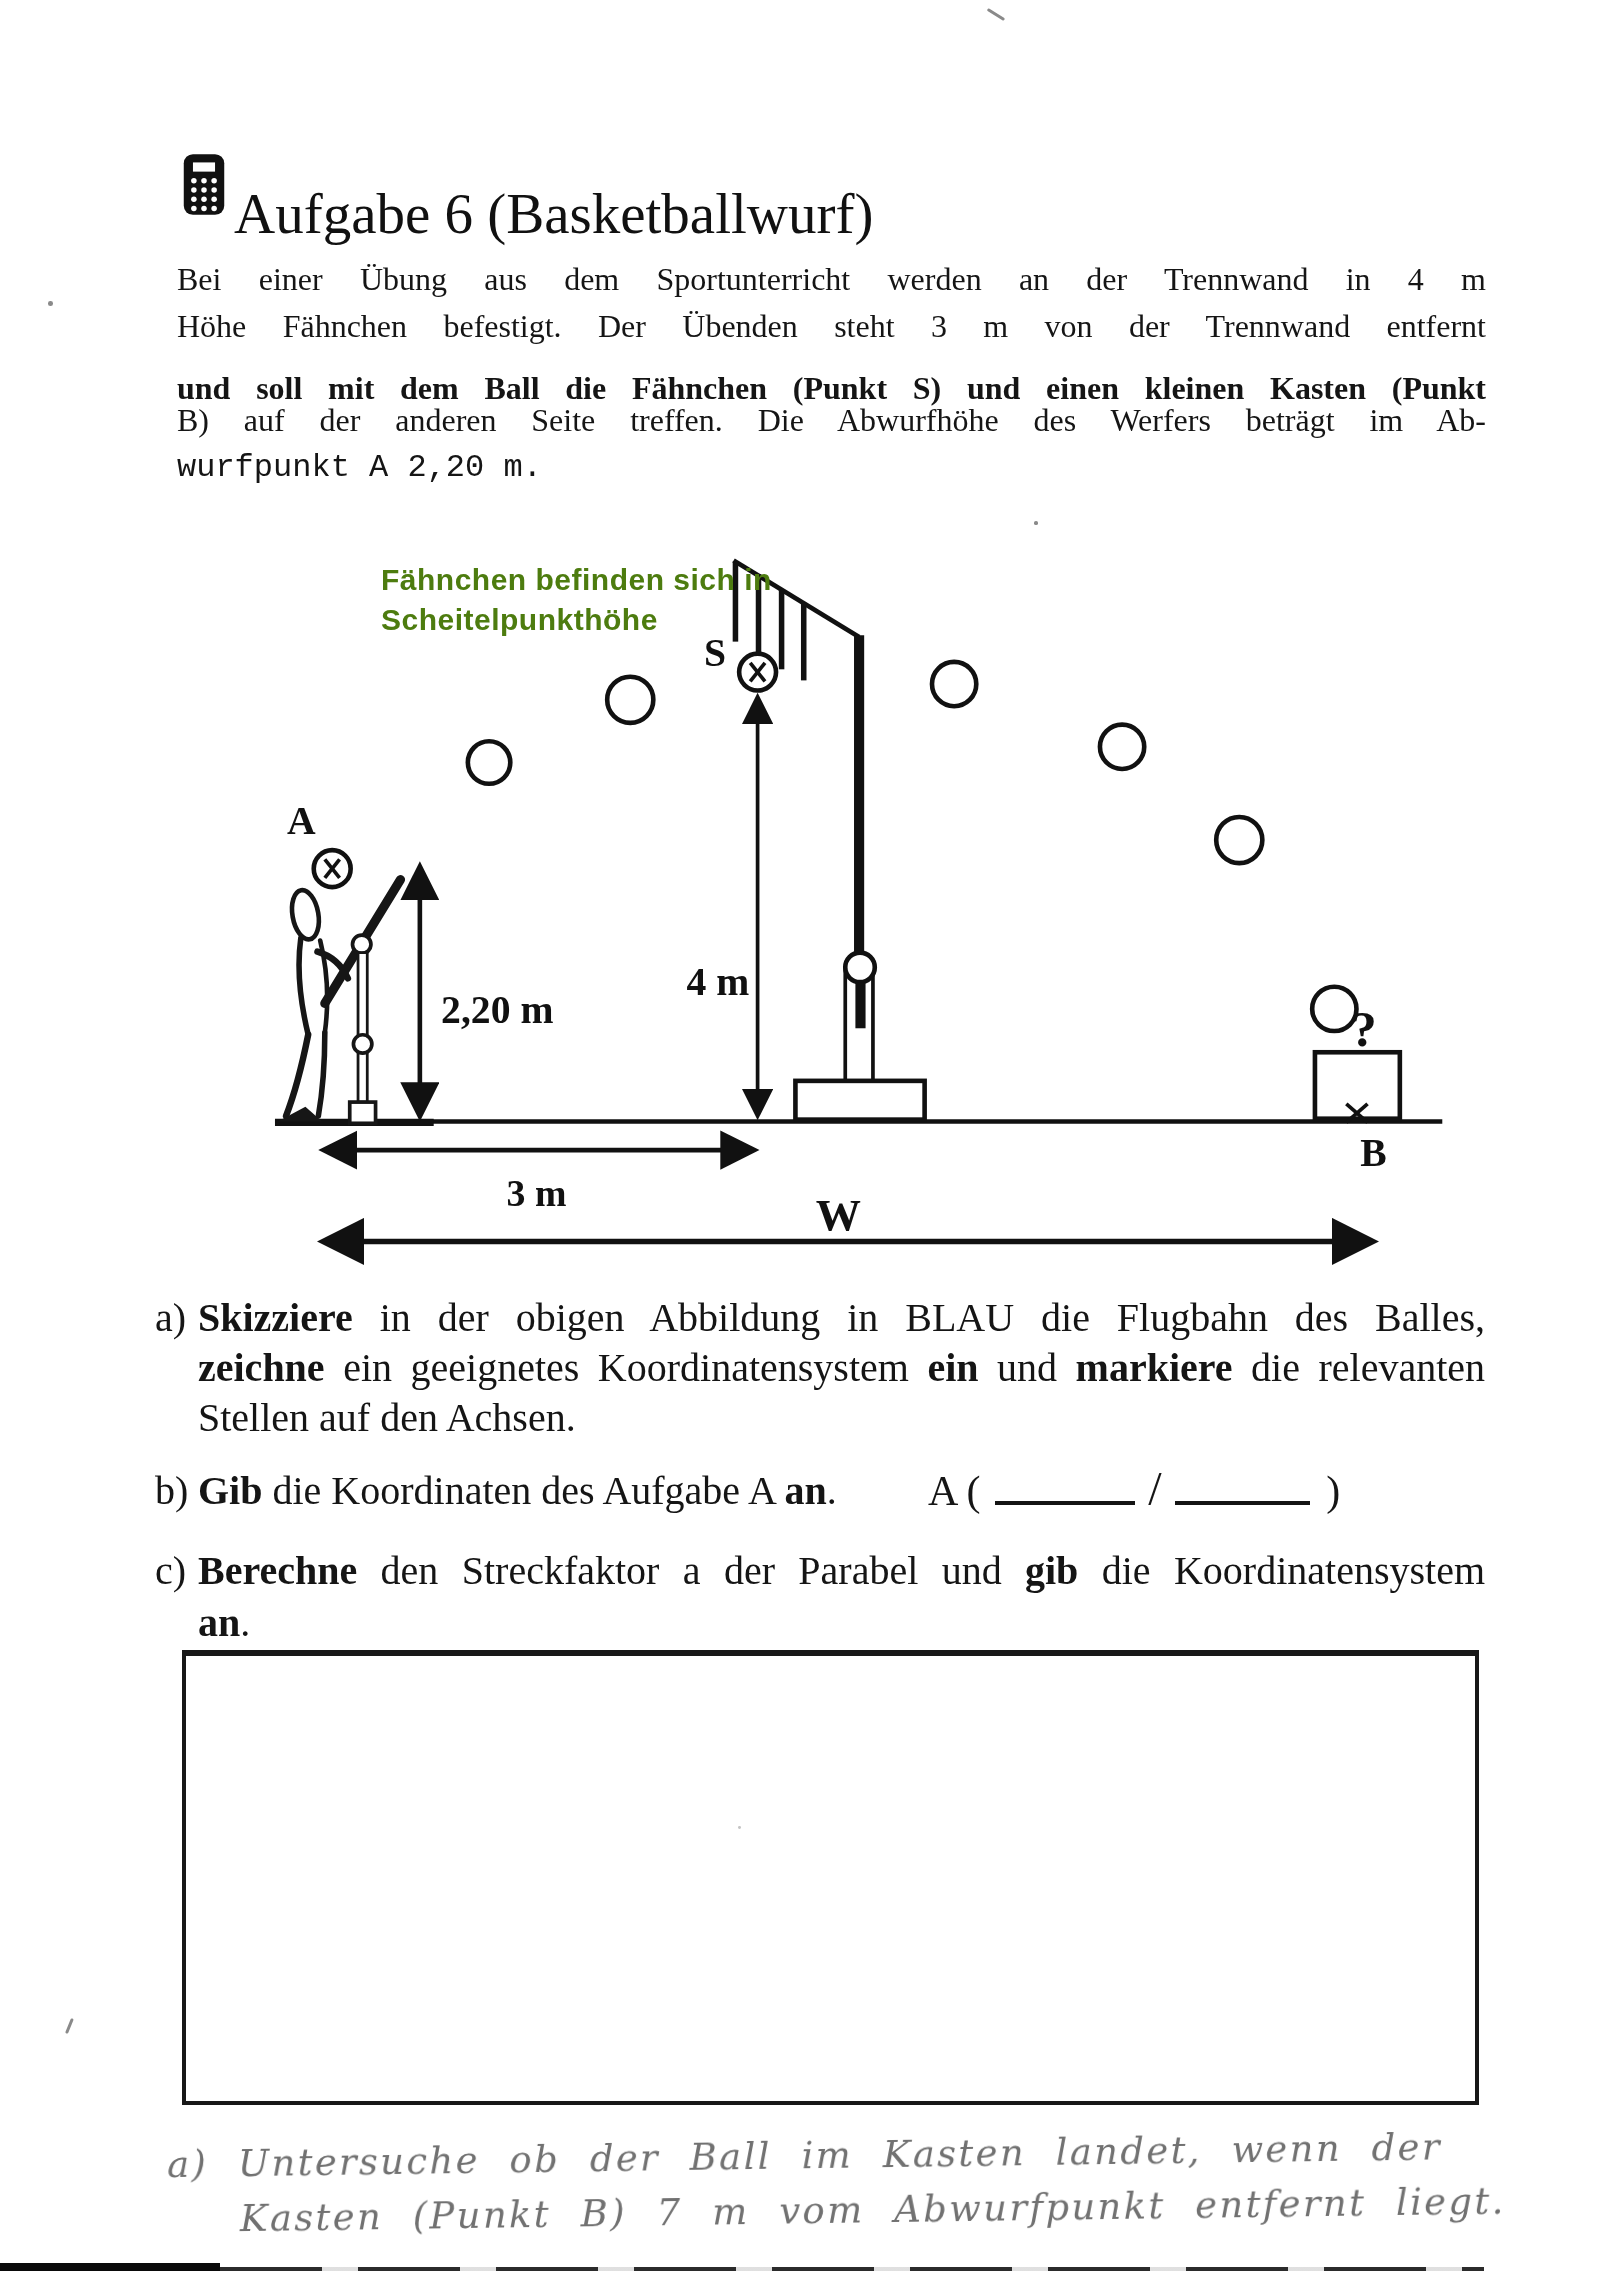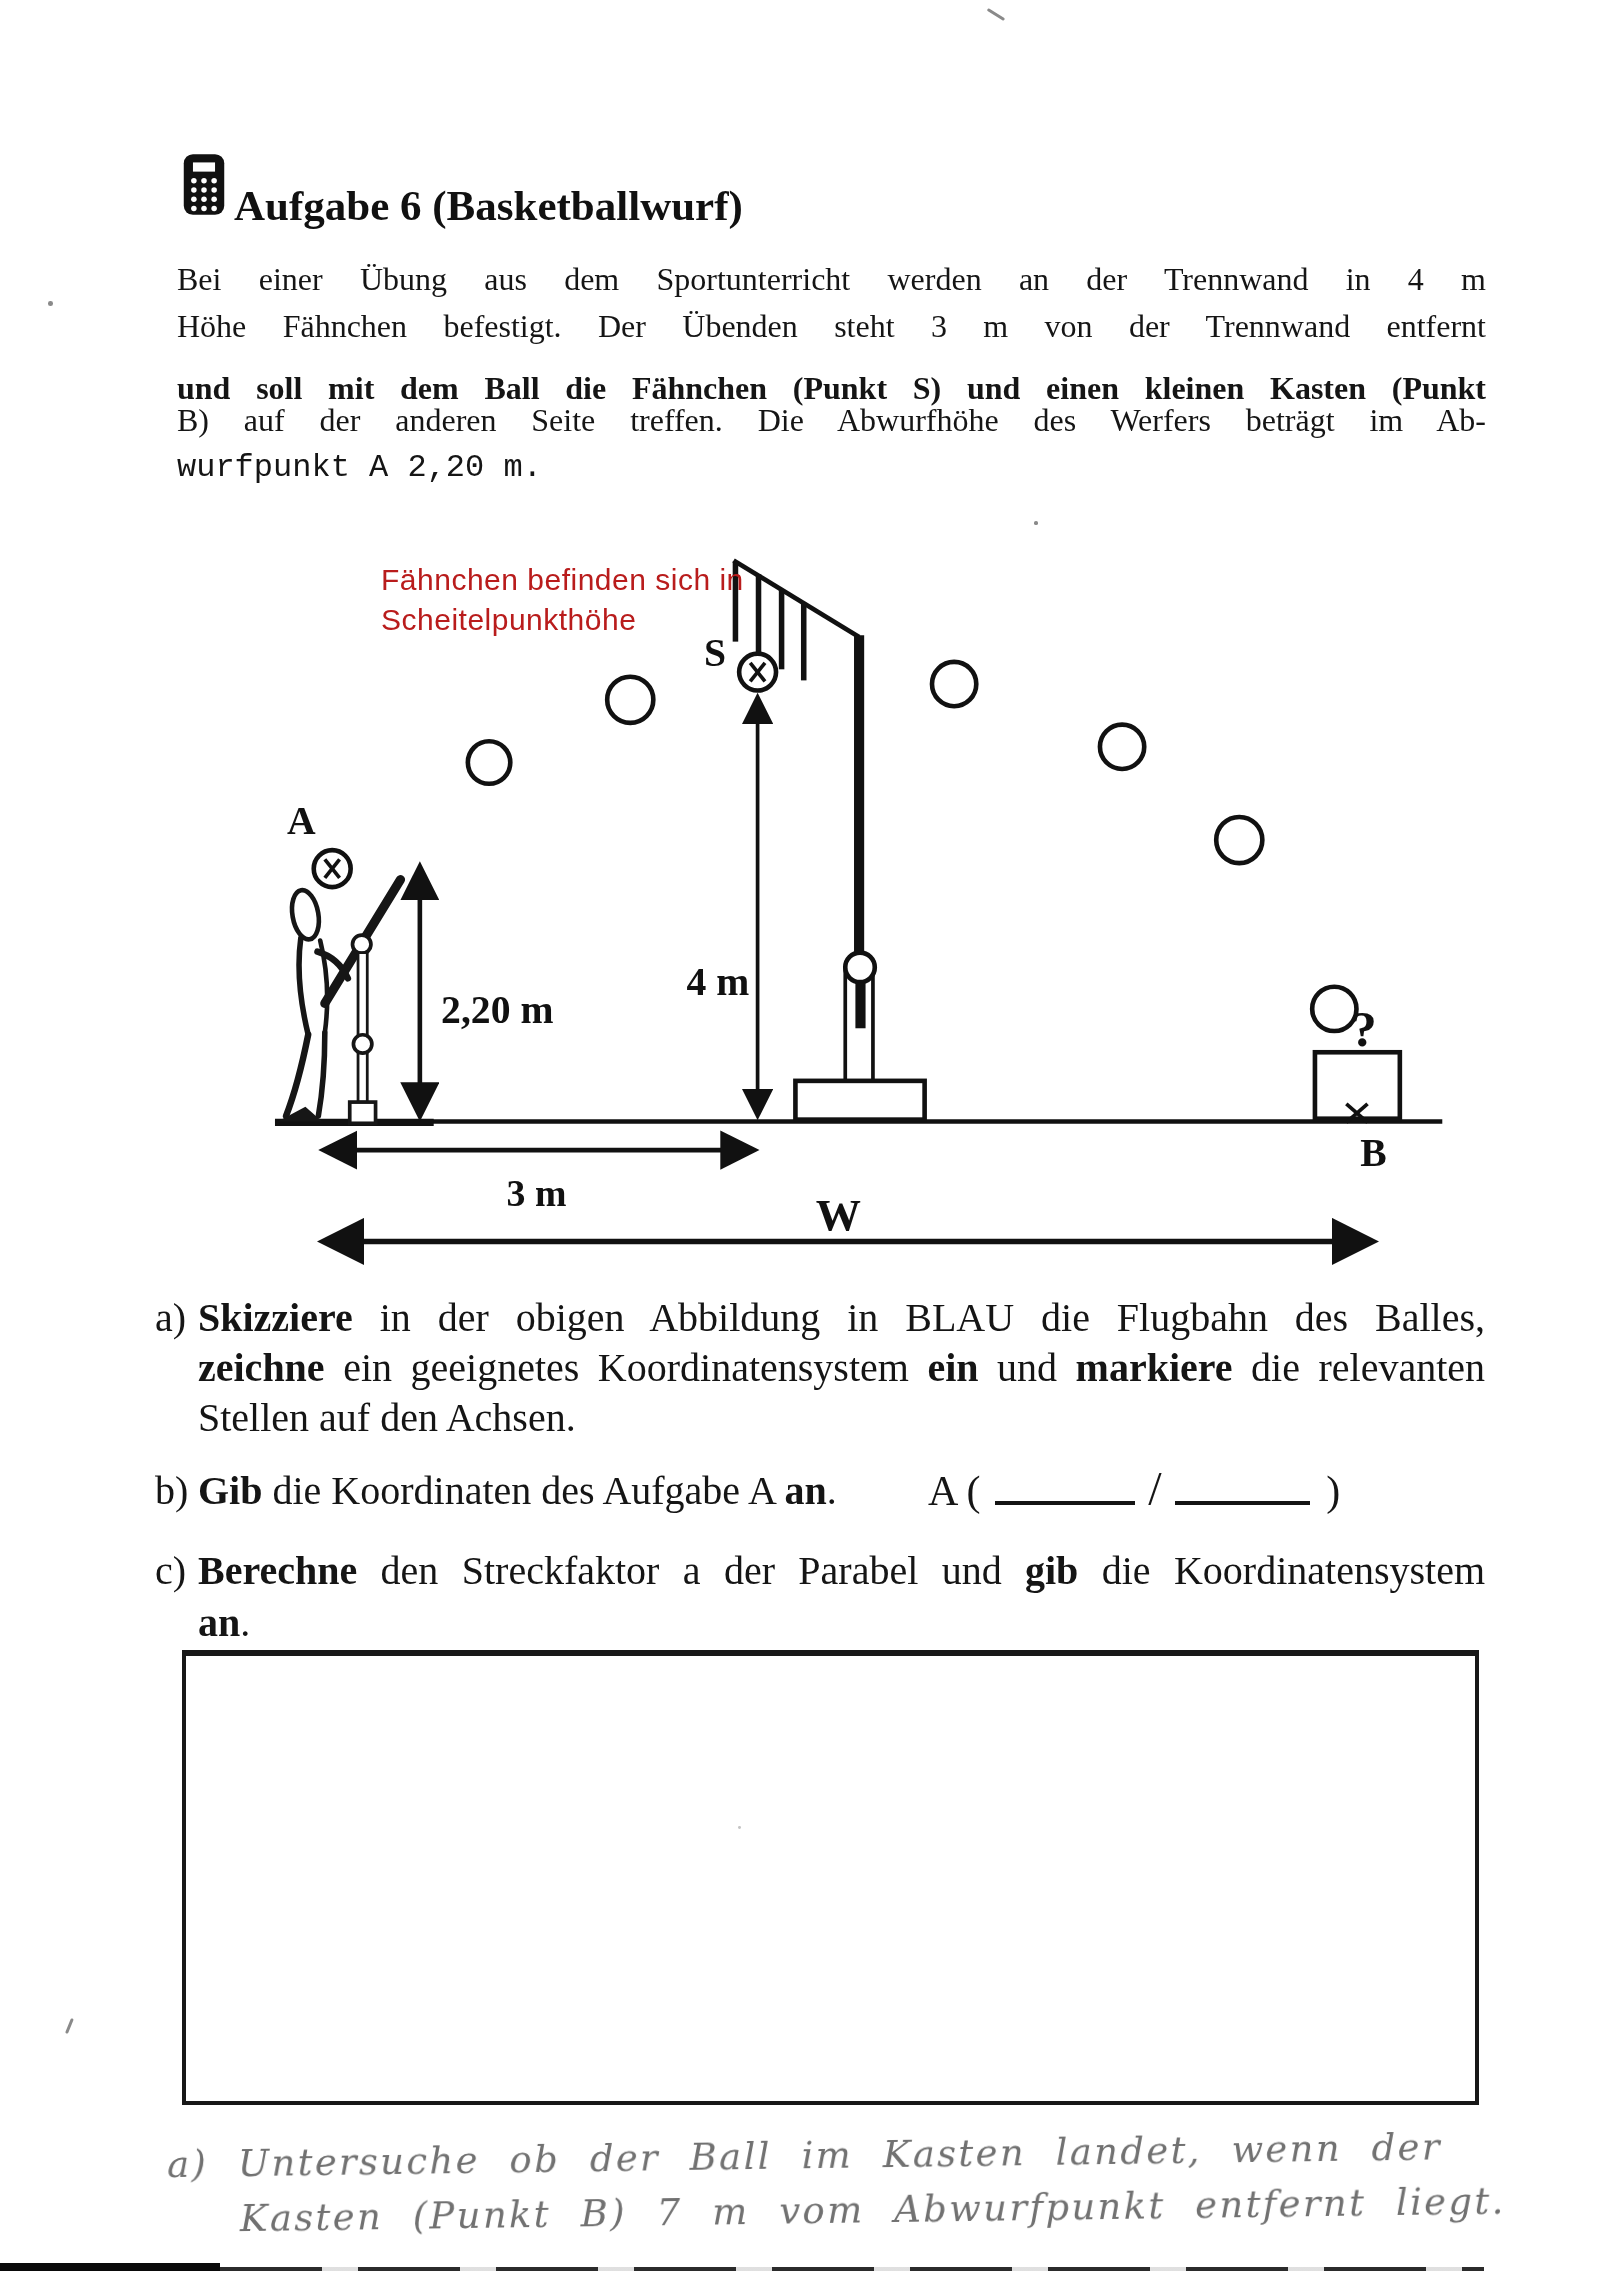--- a/index.html
+++ b/index.html
@@ -6,24 +6,24 @@
   #page{position:relative;width:1613px;height:2290px;background:#ffffff;overflow:hidden;
         font-family:"Liberation Serif","DejaVu Serif",serif;color:#141414;}
   .abs{position:absolute;}
   
   .pline{position:absolute;left:198px;width:1287px;font-size:40px;line-height:1.18;white-space:nowrap;color:#151515;}
   .just{white-space:normal;text-align:justify;text-align-last:justify;}
   .marker{position:absolute;left:155px;font-size:40px;color:#151515;}
   .introline{position:absolute;left:177px;width:1309px;font-size:32px;line-height:1.18;color:#151515;}
   .b{font-weight:bold;}
   
-  #page-title{position:absolute;left:234px;top:181px;font-size:43px;font-weight:bold;color:#111;}
+  #page-title{position:absolute;left:234px;top:181px;font-size:57px;font-weight:normal;color:#111;}
   
   .figcap{position:absolute;left:381px;font-family:"Liberation Sans","DejaVu Sans",sans-serif;
-          font-weight:400;font-size:30px;color:#b91c1c;letter-spacing:0.5px;}
+          font-weight:700;font-size:30px;color:#4d7c0f;letter-spacing:0.5px;}
   
   #coords-answer{position:absolute;left:928px;top:1461px;font-size:42px;color:#151515;display:flex;align-items:baseline;}
   .blank{display:inline-block;border-bottom:4.6px solid #141414;height:35px;transform:translateY(0px);}
   
   #answer-box{position:absolute;left:182px;top:1650px;width:1289px;height:445px;
               border:4.6px solid #181818;border-top-width:6.5px;background:#fff;}
   
   #handwriting{position:absolute;left:0;top:0;width:100%;transform:rotate(-0.8deg);
                font-family:"DejaVu Serif",serif;font-style:italic;color:#5d5d5d;
                filter:blur(0.6px);opacity:.88;}

